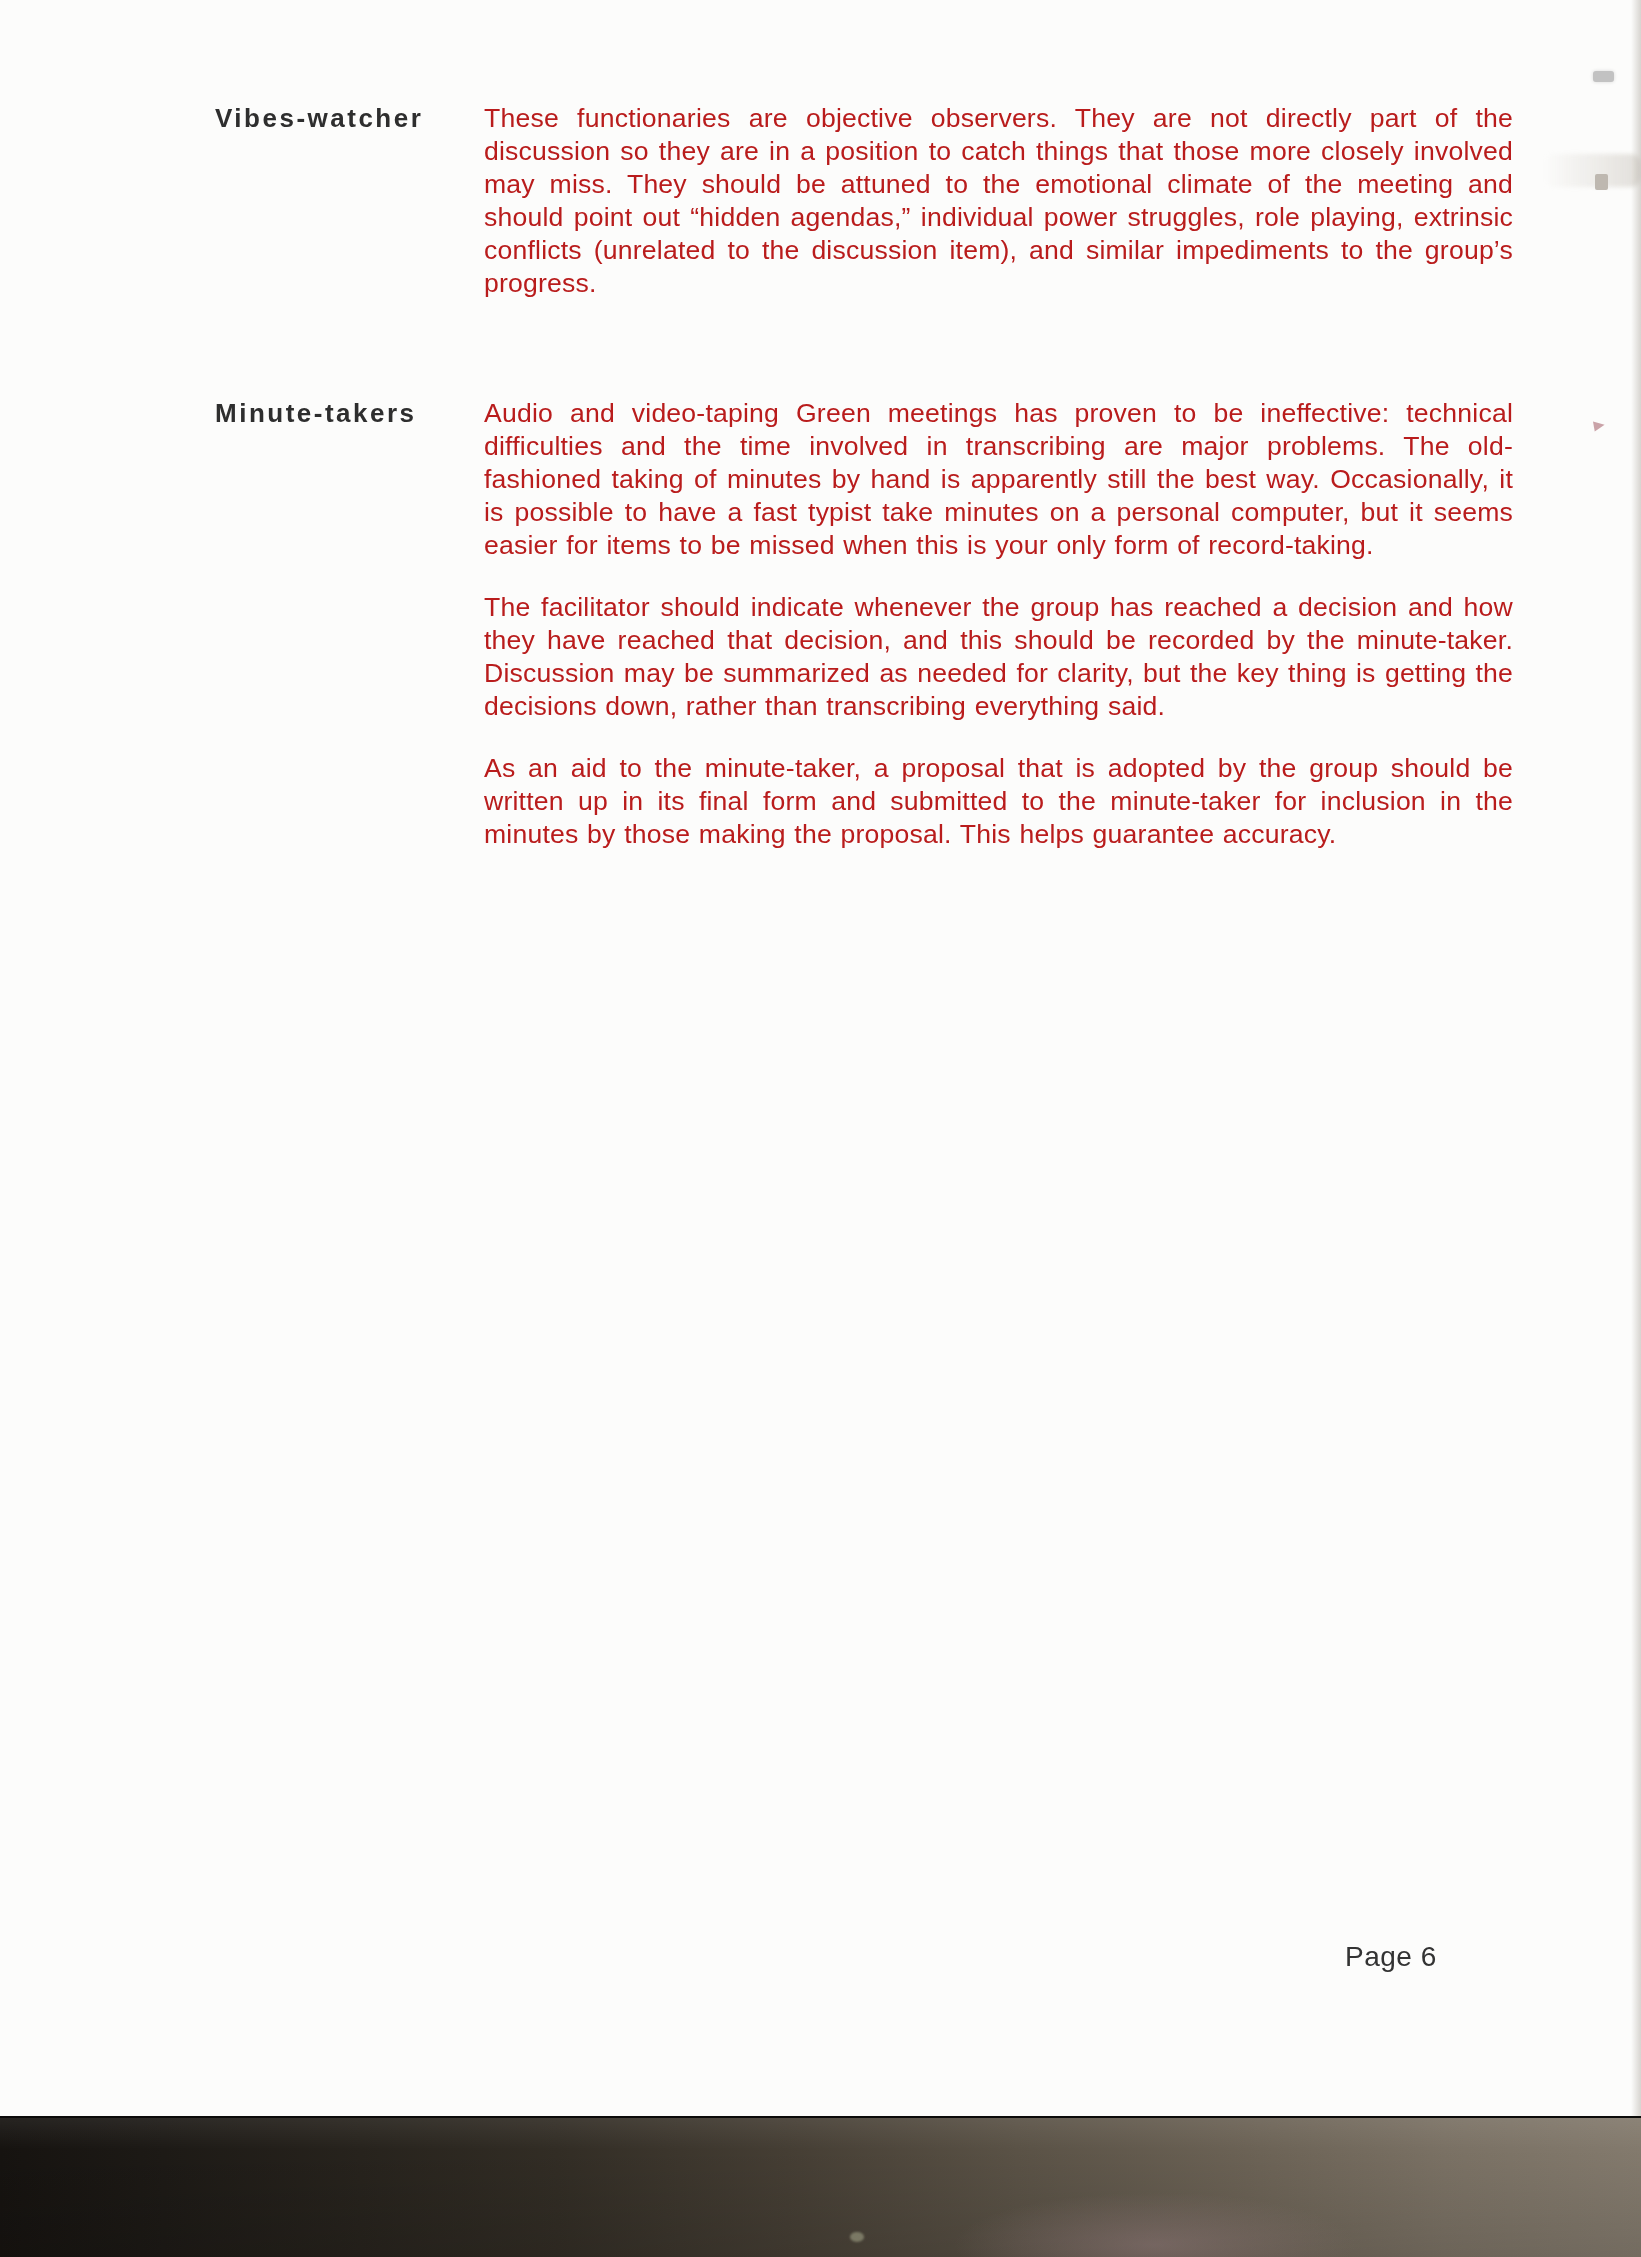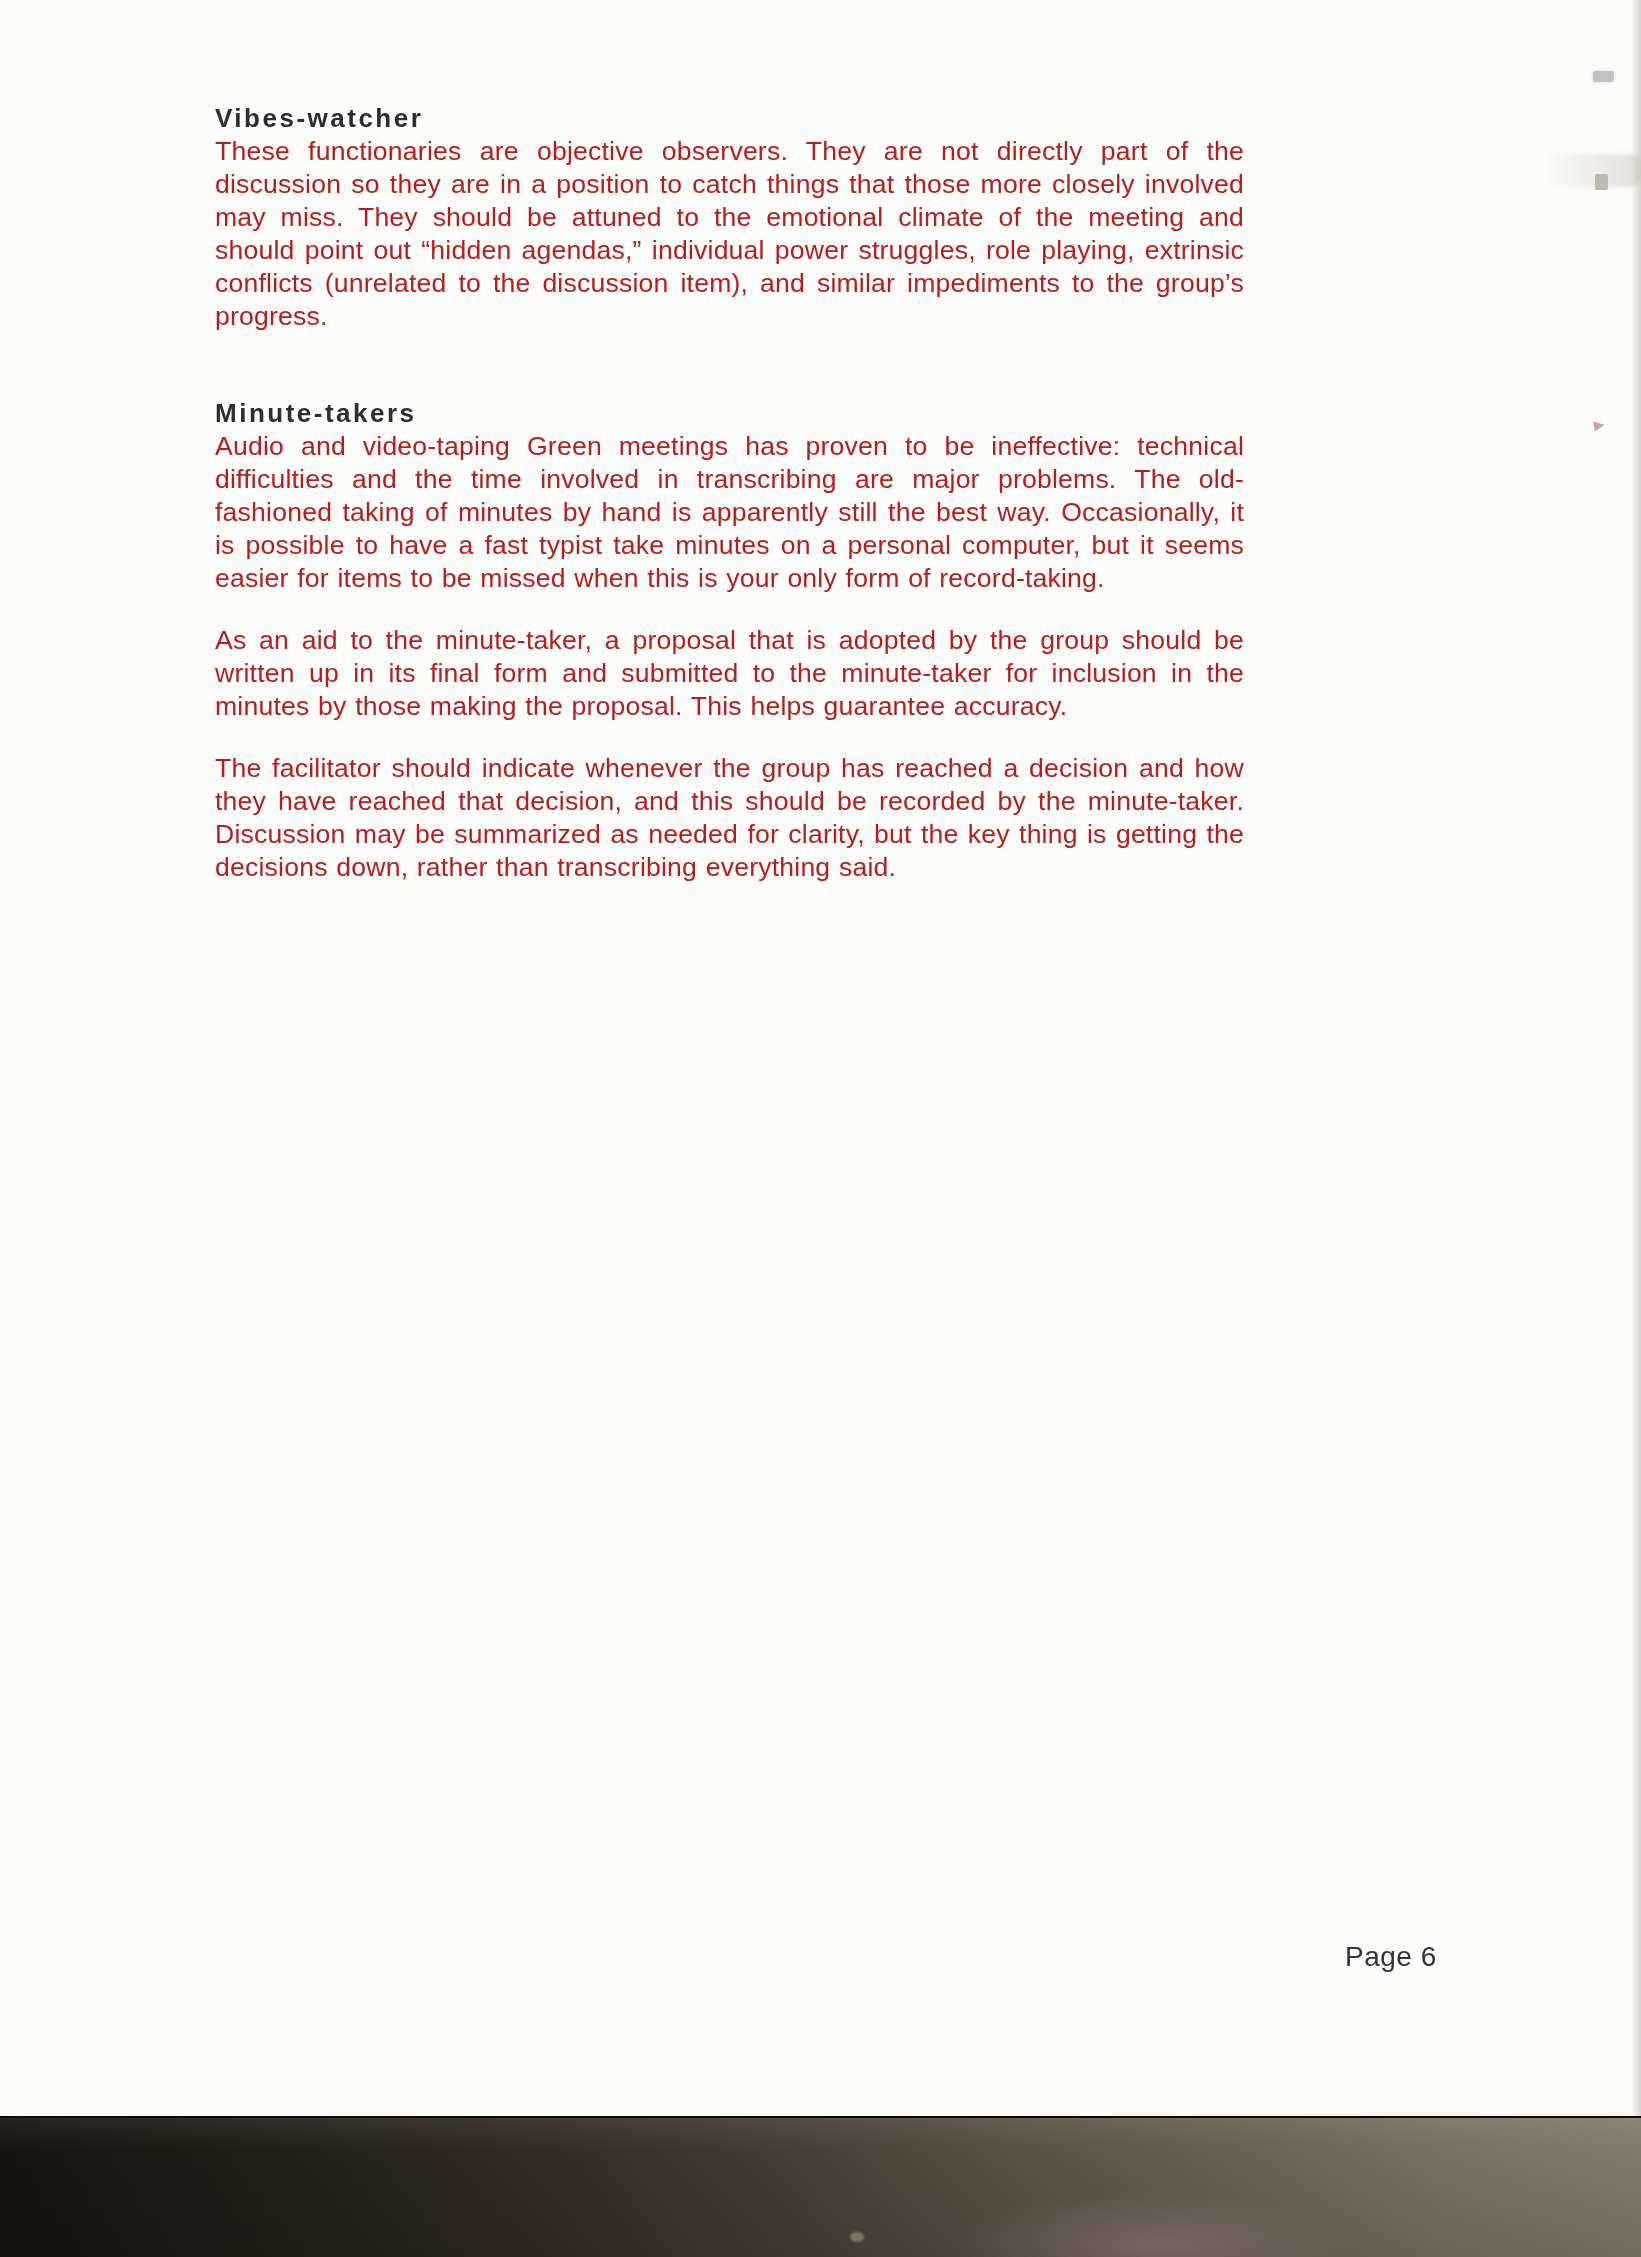--- a/index.html
+++ b/index.html
@@ -15,21 +15,20 @@
     overflow: hidden;
     font-family: "Liberation Sans", sans-serif;
     color: #3a3a3a;
   }
   
   .section {
     position: absolute;
     left: 215px;
     display: flex;
     align-items: flex-start;
-    flex-direction: column;
   }
   .heading {
     flex: none;
     width: 269px;
     margin: 0;
     font-size: 26px;
     line-height: 33px;
     font-weight: bold;
     letter-spacing: 2.5px;
     color: #2e2e2e;
@@ -131,22 +130,22 @@
     <h2 class="heading">Vibes-watcher</h2>
     <div class="body-col">
       <p class="para">These functionaries are objective observers. They are not directly part of the discussion so they are in a position to catch things that those more closely involved may miss. They should be attuned to the emotional climate of the meeting and should point out “hidden agendas,” individual power struggles, role playing, extrinsic conflicts (unrelated to the discussion item), and similar impediments to the group’s progress.</p>
     </div>
   </section>
 
   <section class="section" style="top:397px;">
     <h2 class="heading">Minute-takers</h2>
     <div class="body-col">
       <p class="para">Audio and video-taping Green meetings has proven to be ineffective: technical difficulties and the time involved in transcribing are major problems. The old-fashioned taking of minutes by hand is apparently still the best way. Occasionally, it is possible to have a fast typist take minutes on a personal computer, but it seems easier for items to be missed when this is your only form of record-taking.</p>
+      <p class="para">The facilitator should indicate whenever the group has reached a decision and how they have reached that decision, and this should be recorded by the minute-taker. Discussion may be summarized as needed for clarity, but the key thing is getting the decisions down, rather than transcribing everything said.</p>
       <p class="para">As an aid to the minute-taker, a proposal that is adopted by the group should be written up in its final form and submitted to the minute-taker for inclusion in the minutes by those making the proposal. This helps guarantee accuracy.</p>
-      <p class="para">The facilitator should indicate whenever the group has reached a decision and how they have reached that decision, and this should be recorded by the minute-taker. Discussion may be summarized as needed for clarity, but the key thing is getting the decisions down, rather than transcribing everything said.</p>
     </div>
   </section>
 
   <div class="page-number">Page 6</div>
 
   <div class="artifact dash"></div>
   <div class="artifact smudge"></div>
   <div class="artifact tick"></div>
   <div class="artifact pink-mark"></div>
   <div class="edge-shade"></div>

